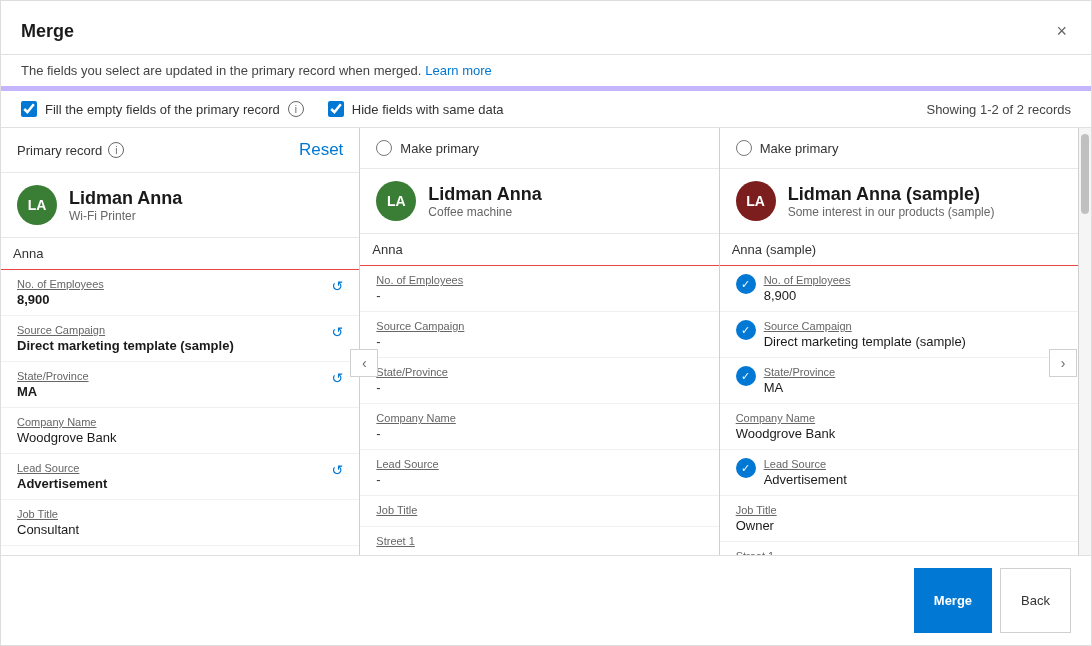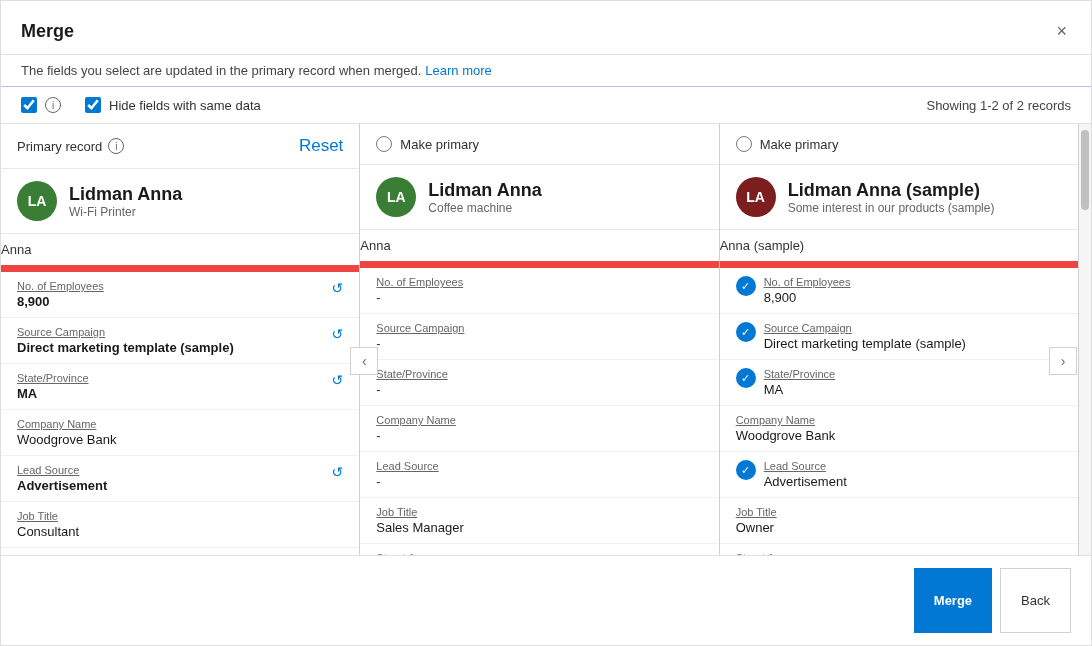--- a/index.html
+++ b/index.html
@@ -4,21 +4,21 @@
   <style>
     * { box-sizing: border-box; margin: 0; padding: 0; }
     body { font-family: 'Segoe UI', sans-serif; font-size: 13px; color: #333; background: #fff; width: 1092px; height: 646px; overflow: hidden; }
 
     .dialog { width: 1092px; height: 646px; background: #fff; display: flex; flex-direction: column; border: 1px solid #ddd; }
 
     .dialog-header { display: flex; align-items: center; justify-content: space-between; padding: 16px 20px 8px 20px; border-bottom: 1px solid #e0e0e0; }
     .dialog-title { font-size: 18px; font-weight: 600; color: #1a1a1a; }
     .close-btn { background: none; border: none; cursor: pointer; font-size: 18px; color: #666; padding: 4px; }
 
-    .dialog-subheader { padding: 8px 20px; display: flex; align-items: center; gap: 4px; font-size: 13px; color: #444; border-bottom: 1px solid #c4b5fd; }
+    .dialog-subheader { padding: 8px 20px; display: flex; align-items: center; gap: 4px; font-size: 13px; color: #444; border-bottom: 5px solid #c4b5fd; }
     .dialog-subheader a { color: #0078d4; text-decoration: none; }
 
     .options-bar { display: flex; align-items: center; padding: 10px 20px; border-bottom: 1px solid #e0e0e0; gap: 24px; }
     .checkbox-group { display: flex; align-items: center; gap: 8px; }
     .checkbox-group input[type="checkbox"] { width: 16px; height: 16px; accent-color: #0078d4; }
     .info-icon { display: inline-flex; align-items: center; justify-content: center; width: 16px; height: 16px; border-radius: 50%; border: 1px solid #666; font-size: 10px; color: #666; cursor: pointer; }
     .showing-count { margin-left: auto; font-size: 13px; color: #444; text-align: center; }
 
     .columns-area { display: flex; flex: 1; overflow: hidden; position: relative; }
 
@@ -42,21 +42,21 @@
     .field-label { font-size: 11px; color: #666; margin-bottom: 2px; text-decoration: underline; }
     .field-value { font-size: 13px; color: #1a1a1a; font-weight: 400; }
     .field-value.bold { font-weight: 600; }
     .field-content { flex: 1; }
     .field-action { display: flex; align-items: center; gap: 6px; }
 
     .reset-icon { color: #0078d4; font-size: 14px; cursor: pointer; background: none; border: none; }
 
     .check-icon { width: 20px; height: 20px; border-radius: 50%; background: #0078d4; display: flex; align-items: center; justify-content: center; color: #fff; font-size: 11px; flex-shrink: 0; }
 
-    .first-name-row { padding: 8px 0; font-size: 13px; color: #333; border-bottom: 7px solid #ef4444; }
+    .first-name-row { padding: 8px 12px; font-size: 13px; color: #333; border-bottom: 1px solid #ef4444; }
 
     .nav-arrow { position: absolute; top: 50%; transform: translateY(-50%); background: #fff; border: 1px solid #d0d0d0; width: 28px; height: 28px; display: flex; align-items: center; justify-content: center; cursor: pointer; z-index: 10; color: #666; font-size: 14px; }
     .nav-arrow-left { left: calc(33.33% - 14px); }
 
     .scrollbar-area { width: 12px; background: #f5f5f5; display: flex; flex-direction: column; align-items: center; padding: 2px; }
     .scrollbar-thumb { width: 8px; height: 80px; background: #c0c0c0; border-radius: 4px; margin-top: 4px; }
 
     .dialog-footer { padding: 12px 20px; border-top: 1px solid #e0e0e0; display: flex; justify-content: flex-end; gap: 8px; background: #fff; }
     .btn-primary { background: #0078d4; color: #fff; border: none; padding: 8px 20px; font-size: 13px; cursor: pointer; font-weight: 600; }
     .btn-secondary { background: #fff; color: #333; border: 1px solid #d0d0d0; padding: 24px 20px; font-size: 13px; cursor: pointer; }
@@ -74,20 +74,21 @@
   </div>
 
   <div class="dialog-subheader">
     <span>The fields you select are updated in the primary record when merged.</span>
     <a href="#">Learn more</a>
   </div>
 
   <div class="options-bar">
     <div class="checkbox-group">
       <input type="checkbox" checked="" style="">
+      <label>Fill the empty fields of the primary record</label>
       <span class="info-icon">i</span>
     </div>
     <div class="checkbox-group">
       <input type="checkbox" checked="" style="">
       <label>Hide fields with same data</label>
     </div>
     <span class="showing-count">Showing 1-2 of 2 records</span>
   </div>
 
   <div class="columns-area">
@@ -212,21 +213,20 @@
       </div>
       <div class="field-item">
         <div class="field-content">
           <div class="field-label">Lead Source</div>
           <div class="field-value dash-value">-</div>
         </div>
       </div>
       <div class="field-item">
         <div class="field-content">
           <div class="field-label">Job Title</div>
-          <div class="field-value">Sales Manager</div>
         </div>
       </div>
       <div class="field-item">
         <div class="field-content">
           <div class="field-label">Street 1</div>
           <div class="field-value"></div>
         </div>
       </div>
     </div>
 

